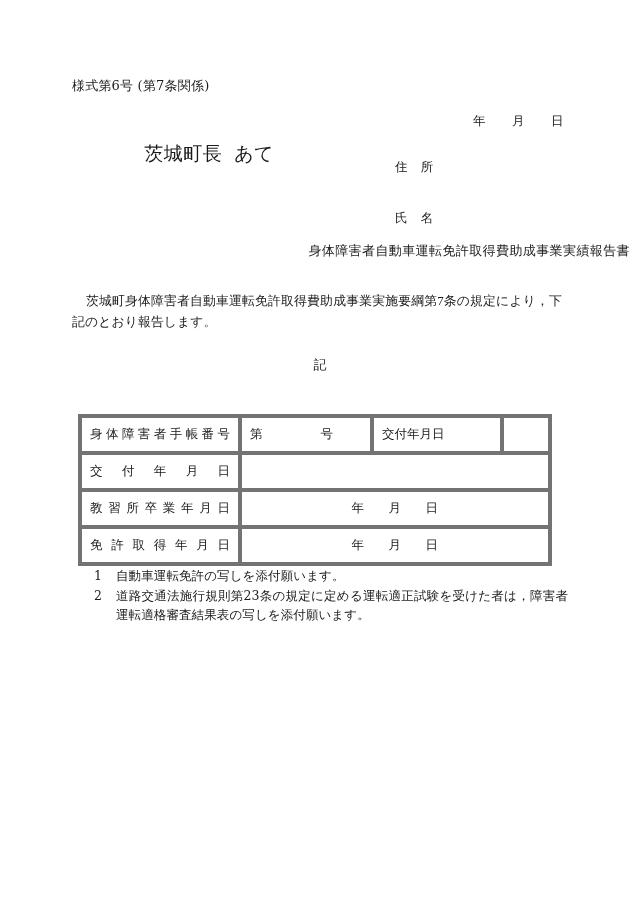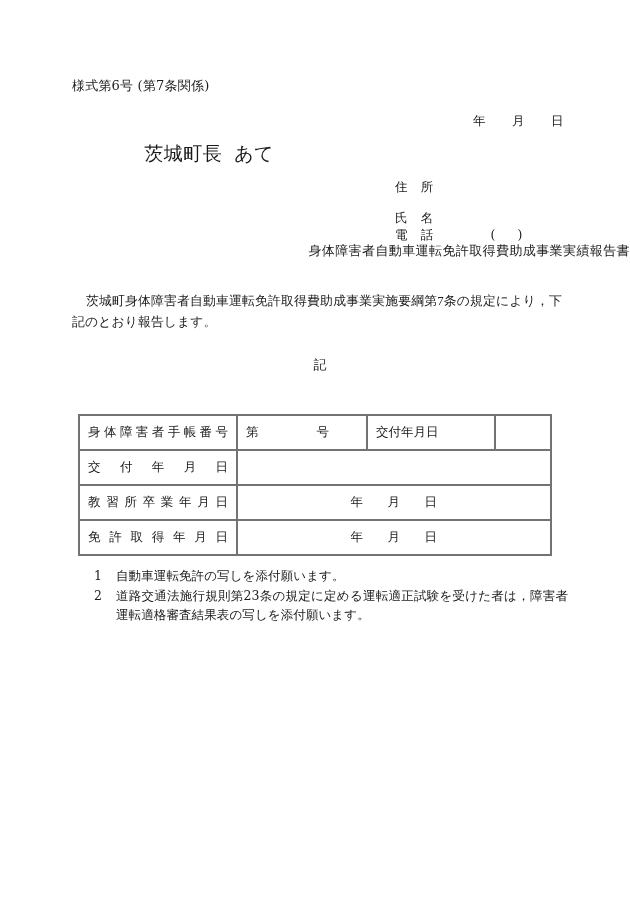--- a/index.html
+++ b/index.html
@@ -48,21 +48,21 @@
   #addressee .sp { display: inline-block; width: 12px; }
 
   
   .applicant-row {
     position: absolute;
     left: 378px;
     font-size: 12.5px;
     white-space: pre;
     letter-spacing: 0.3px;
   }
-  #row-address { top: 164px; text-align: right; }
+  #row-address { top: 144px; text-align: right; }
   #row-name    { top: 195px; }
   #row-phone   { top: 212px; }
   .applicant-row .lbl { display: inline-block; }
   .paren { display: inline-block; margin-left: 57px; letter-spacing: 0px; }
   .paren .inner { display: inline-block; width: 22px; }
 
   
   #doc-title {
     left: 0;
     right: 0;
@@ -101,21 +101,21 @@
   
   #form-table {
     position: absolute;
     left: 78px;
     top: 414px;
     width: 474px;
     border-collapse: collapse;
     table-layout: fixed;
   }
   #form-table td {
-    border: 2px solid #737373;
+    border: 4px solid #737373;
     height: 33px;
     font-size: 12.5px;
     padding: 0 8px;
     vertical-align: middle;
   }
   td.label-cell {
     width: 140px;
     text-align: justify;
     text-align-last: justify;
     letter-spacing: 0px;
@@ -174,23 +174,20 @@
 
   <div class="abs" id="addressee">
     <span>茨城町長</span><span class="sp"></span><span>あて</span>
   </div>
 
   <div class="applicant-row" id="row-address">
     <span class="lbl">住　所</span>
   </div>
   <div class="applicant-row" id="row-name">
     <span class="lbl">氏　名</span>
-  </div>
-  <div class="applicant-row" id="row-phone">
-    <span class="lbl">電　話</span><span class="paren"><span>(</span><span class="inner"></span><span>)</span></span>
   </div>
 
   <div class="abs" id="doc-title">身体障害者自動車運転免許取得費助成事業実績報告書</div>
 
   <div id="body-paragraph">茨城町身体障害者自動車運転免許取得費助成事業実施要綱第7条の規定により，下記のとおり報告します。</div>
 
   <div class="abs" id="ki-marker">記</div>
 
   <table id="form-table">
     <tbody>

